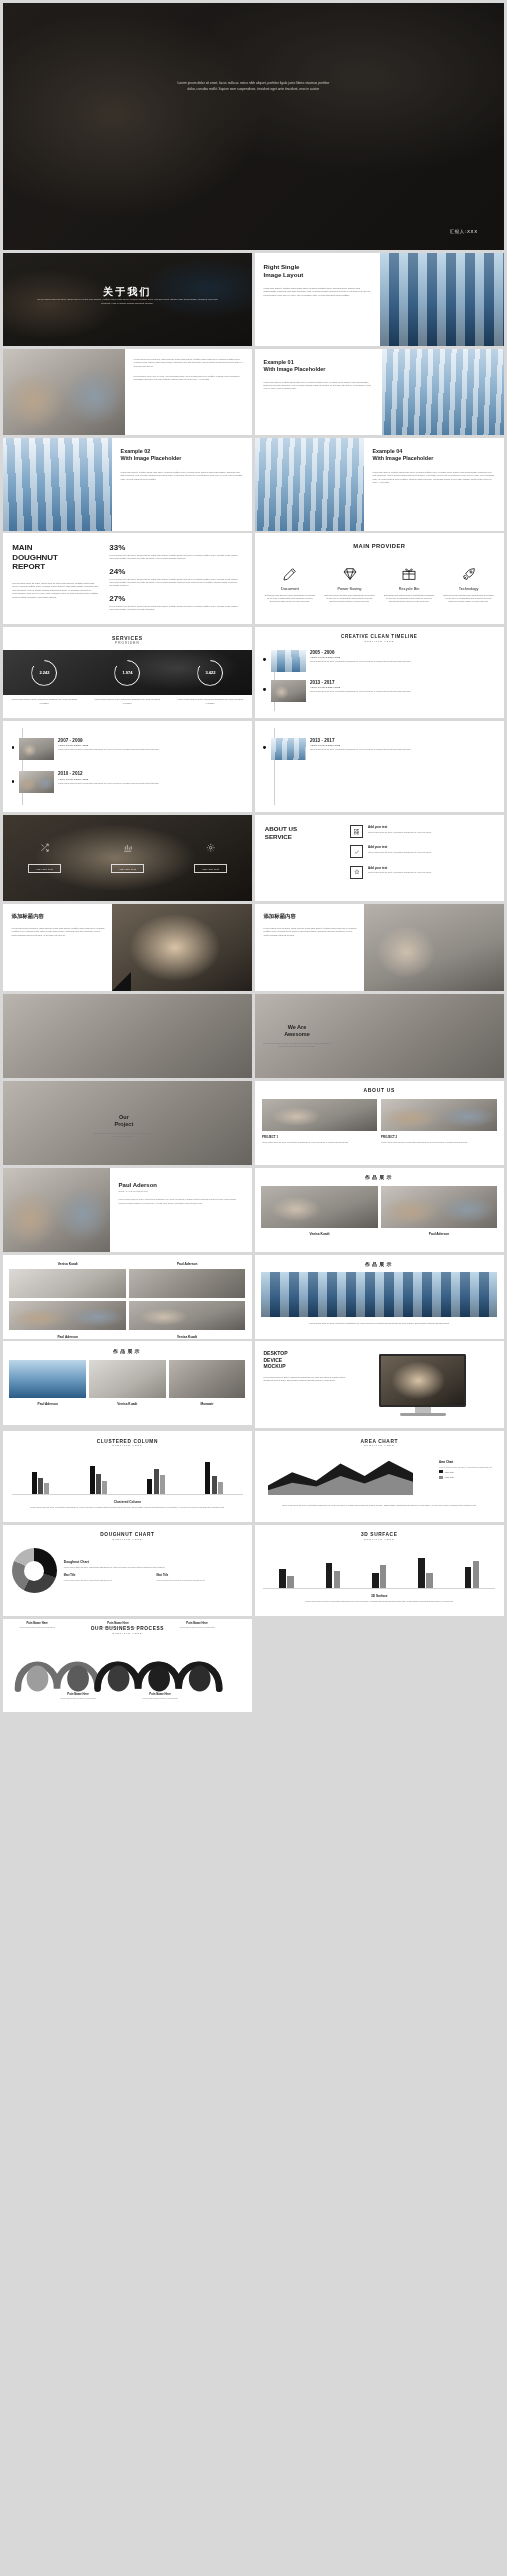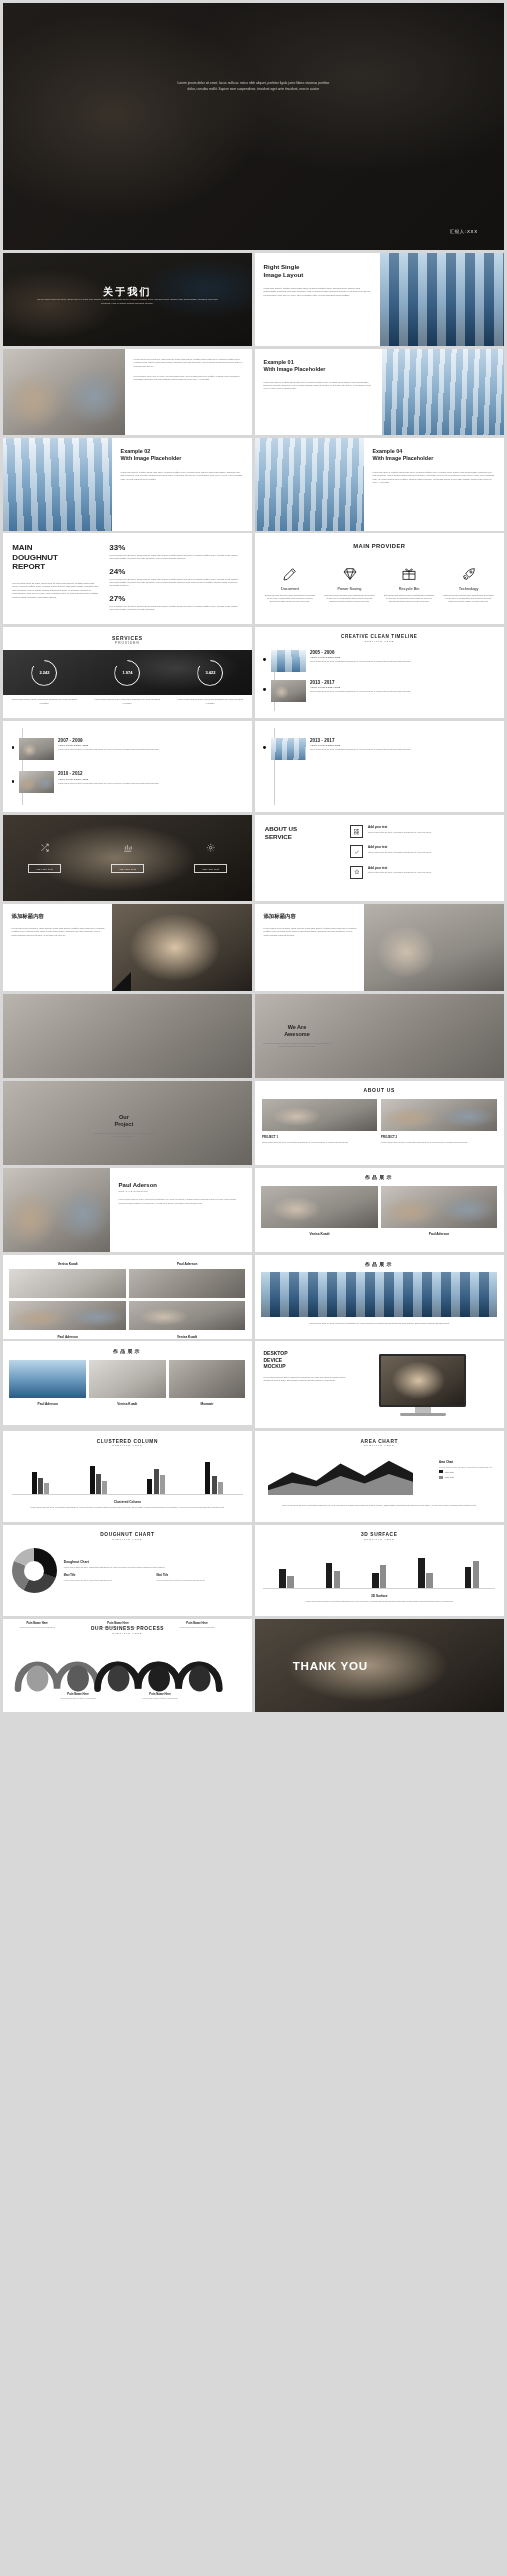--- a/index.html
+++ b/index.html
@@ -938,21 +938,16 @@
           <div class="t">Poin Name Here</div>
           <div class="p">Lorem ipsum dolor sit amet, consectetur</div>
         </div>
         <div class="pr-lbl" style="left:120px;top:41px">
           <div class="t">Poin Name Here</div>
           <div class="p">Lorem ipsum dolor sit amet, consectetur</div>
         </div>
       </div>
     </div>
 
-    <div class="slide w-half s-ty">
-      <div class="ph ph-hands"></div>
-      <div class="ov-s"></div>
-      <div class="ty-t">THANK YOU</div>
-    </div>
   </div>
 
 </div>
 
 
 </body></html>

